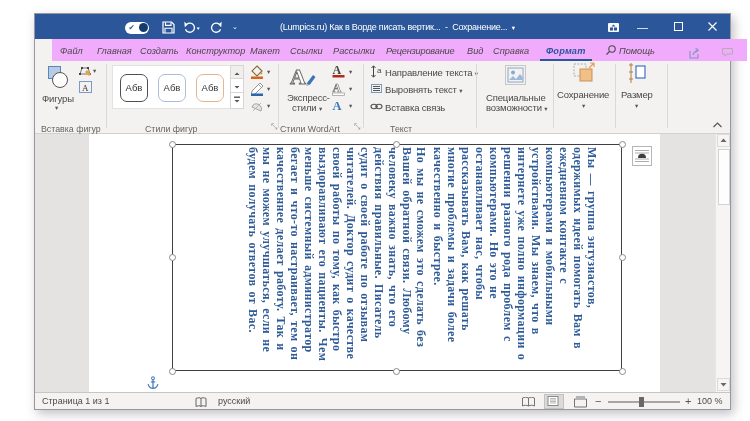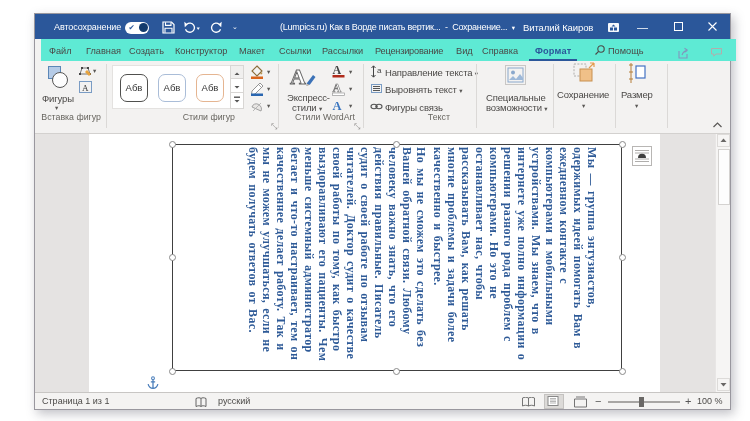--- a/index.html
+++ b/index.html
@@ -6,28 +6,28 @@
 *{box-sizing:border-box;}
 .win{position:absolute;left:34px;top:13px;width:697px;height:397px;border:1px solid #99979e;background:#f3f2f1;box-shadow:3px 4px 10px rgba(120,120,130,0.45);}
 .abs{position:absolute;}
 
 .tbar{position:absolute;left:0;top:0;width:100%;height:25px;background:#2b579a;color:#fff;}
 .tbar .t{position:absolute;font-size:9.5px;letter-spacing:-0.1px;line-height:25px;white-space:nowrap;top:1px;}
 .toggle{position:absolute;left:90px;top:7.5px;width:24px;height:12px;background:#fff;border-radius:6px;}
 .toggle .knob{position:absolute;right:1.5px;top:1.5px;width:9px;height:9px;background:#123a6d;border-radius:50%;}
 .toggle .chk{position:absolute;left:3.5px;top:0;color:#2b579a;font-size:7.5px;line-height:12px;}
 
-.tabs{position:absolute;left:6px;top:25px;width:100%;height:22px;background:#5eead4;}
+.tabs{position:absolute;left:17px;top:25px;width:100%;height:22px;background:#f0abfc;font-style:italic;}
 .tab{position:absolute;top:2px;height:20px;line-height:20px;font-size:9.2px;color:#4a4846;white-space:nowrap;}
 .tab.act{color:#2b579a;font-weight:bold;}
 .tab.act::after{content:"";position:absolute;left:-6px;right:-6px;bottom:0;height:2.5px;background:#2b579a;}
 
 .ribbon{position:absolute;left:0;top:47px;width:100%;height:73px;background:#f3f2f1;border-bottom:1px solid #d3d1cf;}
 .gsep{position:absolute;top:3px;height:64px;width:1px;background:#dbd9d7;}
-.glabel{position:absolute;font-size:8.8px;color:#67655f;white-space:nowrap;text-align:right;top:51px;}
+.glabel{position:absolute;font-size:8.8px;color:#67655f;white-space:nowrap;text-align:left;top:63px;}
 .rtext{position:absolute;font-size:9.5px;letter-spacing:-0.15px;color:#4a4846;white-space:nowrap;}
 .dd{font-size:6.5px;color:#5a5856;}
 .launch{position:absolute;width:9px;height:9px;color:#8a8886;font-size:8px;line-height:9px;}
 
 .doc{position:absolute;left:0;top:120px;width:100%;height:258px;background:#e5e3e2;overflow:hidden;}
 .page{position:absolute;left:54px;top:0;width:571px;height:258px;background:#fff;}
 .tbox{position:absolute;left:136.5px;top:10px;width:450px;height:227px;border:1px solid #404040;}
 .hnd{position:absolute;width:7px;height:7px;background:#fff;border:1px solid #8a8a8a;border-radius:50%;}
 .vtext{position:absolute;top:13px;right:131.5px;height:226px;writing-mode:vertical-rl;font-family:"Liberation Serif",serif;font-weight:bold;font-size:12px;letter-spacing:0.35px;word-spacing:1.8px;line-height:14px;color:#2e5a97;white-space:nowrap;}
 .vtext p{margin:0;}
@@ -36,41 +36,39 @@
 .sbtn{position:absolute;left:1px;width:13px;height:13px;background:#f6f5f4;border:1px solid #dddbd9;color:#6a6866;font-size:7px;text-align:center;line-height:12px;}
 .sthumb{position:absolute;left:1.5px;top:15px;width:12px;height:56px;background:#fdfdfd;border:1px solid #d4d2d0;}
 
 .status{position:absolute;left:0;bottom:0;width:100%;height:17px;background:#f4f3f2;border-top:1px solid #c8c6c4;font-size:9px;color:#4c4a48;}
 .st{position:absolute;top:0;line-height:17px;white-space:nowrap;}
 </style></head>
 <body>
 <div class="win">
 
   <div class="tbar">
-    <div class="t" style="left:19px;font-size:9px;">Автосохранение</div>
     <div class="toggle">
         <span class="chk">✔</span>
         <span class="knob"></span>
       </div>
     <svg class="abs" style="left:127px;top:7px;" width="13" height="13" viewBox="0 0 13 13">
         <path d="M1 1 h8.5 L12 3.5 v8.5 h-11 z" fill="none" stroke="#fff" stroke-width="1.2"></path>
         <path d="M3.5 1.2 v3.2 h5.5 v-3.2 M3 11.8 v-4.5 h7 v4.5" fill="none" stroke="#fff" stroke-width="1.1"></path>
       </svg>
     <svg class="abs" style="left:149px;top:7px;" width="17" height="13" viewBox="0 0 17 13">
         <path d="M2.8 3.2 a4.6 4.6 0 1 1 -1.3 5" fill="none" stroke="#fff" stroke-width="1.3"></path>
         <path d="M0.3 0.8 L3.6 3.4 L0.8 6.3 z" fill="#fff"></path>
         <path d="M12.6 6.5 l1.6 2.6 l1.6 -2.6 z" fill="#fff"></path>
       </svg>
     <svg class="abs" style="left:173px;top:7px;" width="14" height="13" viewBox="0 0 14 13">
         <path d="M11.2 3.2 a4.6 4.6 0 1 0 1.3 5" fill="none" stroke="#fff" stroke-width="1.3"></path>
         <path d="M13.7 0.8 L10.4 3.4 L13.2 6.3 z" fill="#fff"></path>
       </svg>
     <div class="t" style="left:197px;font-size:7px;top:0;">⌄</div>
     <div class="t" style="left:245px;font-size:9px;letter-spacing:-0.25px;">(Lumpics.ru) Как в Ворде писать вертик...&nbsp; -&nbsp; Сохранение...&nbsp; <span style="font-size:6.5px;">▾</span></div>
-    <div class="t" style="left:488px;">Виталий Каиров</div>
     <svg class="abs" style="left:573px;top:9px;" width="11" height="9" viewBox="0 0 11 9">
         <rect x="0" y="0" width="11" height="9" rx="1" fill="#f5f8fc"></rect>
         <rect x="2" y="4.5" width="3" height="3" fill="#2b579a"></rect>
         <rect x="6" y="4.5" width="3" height="3" fill="#2b579a"></rect>
         <path d="M3.5 3.5 l2 -2 l2 2 z" fill="#2b579a"></path>
       </svg>
     <div class="t" style="left:602px;font-size:11px;">—</div>
     <svg class="abs" style="left:638.5px;top:8px;" width="9" height="9" viewBox="0 0 9 9">
         <rect x="0.5" y="0.5" width="8" height="8" fill="none" stroke="#fff"></rect>
       </svg>
@@ -200,21 +198,21 @@
     <svg class="abs" style="left:335px;top:21px;" width="13" height="13" viewBox="0 0 13 13">
         <rect x="1.5" y="2.5" width="10" height="8" fill="none" stroke="#7a9cc4"></rect>
         <path d="M3 4.5 h7 M3 6.5 h7 M3 8.5 h7" stroke="#444" stroke-width="0.9"></path>
       </svg>
     <div class="rtext" style="left:350px;top:23px;">Выровнять текст <span class="dd">▾</span></div>
     <svg class="abs" style="left:335px;top:39px;" width="13" height="13" viewBox="0 0 13 13">
         <ellipse cx="4" cy="6.5" rx="3" ry="2.2" fill="none" stroke="#555" stroke-width="1.1"></ellipse>
         <ellipse cx="9" cy="6.5" rx="3" ry="2.2" fill="none" stroke="#555" stroke-width="1.1"></ellipse>
         <path d="M5.5 6.5 h2" stroke="#555" stroke-width="1.1"></path>
       </svg>
-    <div class="rtext" style="left:350px;top:41px;">Фигуры связь</div>
+    <div class="rtext" style="left:350px;top:41px;">Вставка связь</div>
     <div class="glabel" style="left:355px;width:60px;">Текст</div>
     <div class="gsep" style="left:441px;"></div>
 
     <svg class="abs" style="left:470px;top:4px;" width="21" height="20" viewBox="0 0 21 20">
         <rect x="0.5" y="0.5" width="20" height="19" fill="none" stroke="#c9c7c5"></rect>
         <rect x="3" y="3" width="15" height="14" fill="none" stroke="#8aa8cc"></rect>
         <circle cx="8" cy="7.5" r="2" fill="#8aa8cc"></circle>
         <path d="M4 15 l4 -4 l3 3 l4 -5 l3 4 v2 h-14 z" fill="#9db8d8"></path>
       </svg>
     <div class="rtext" style="left:451px;top:31px;">Специальные</div>

